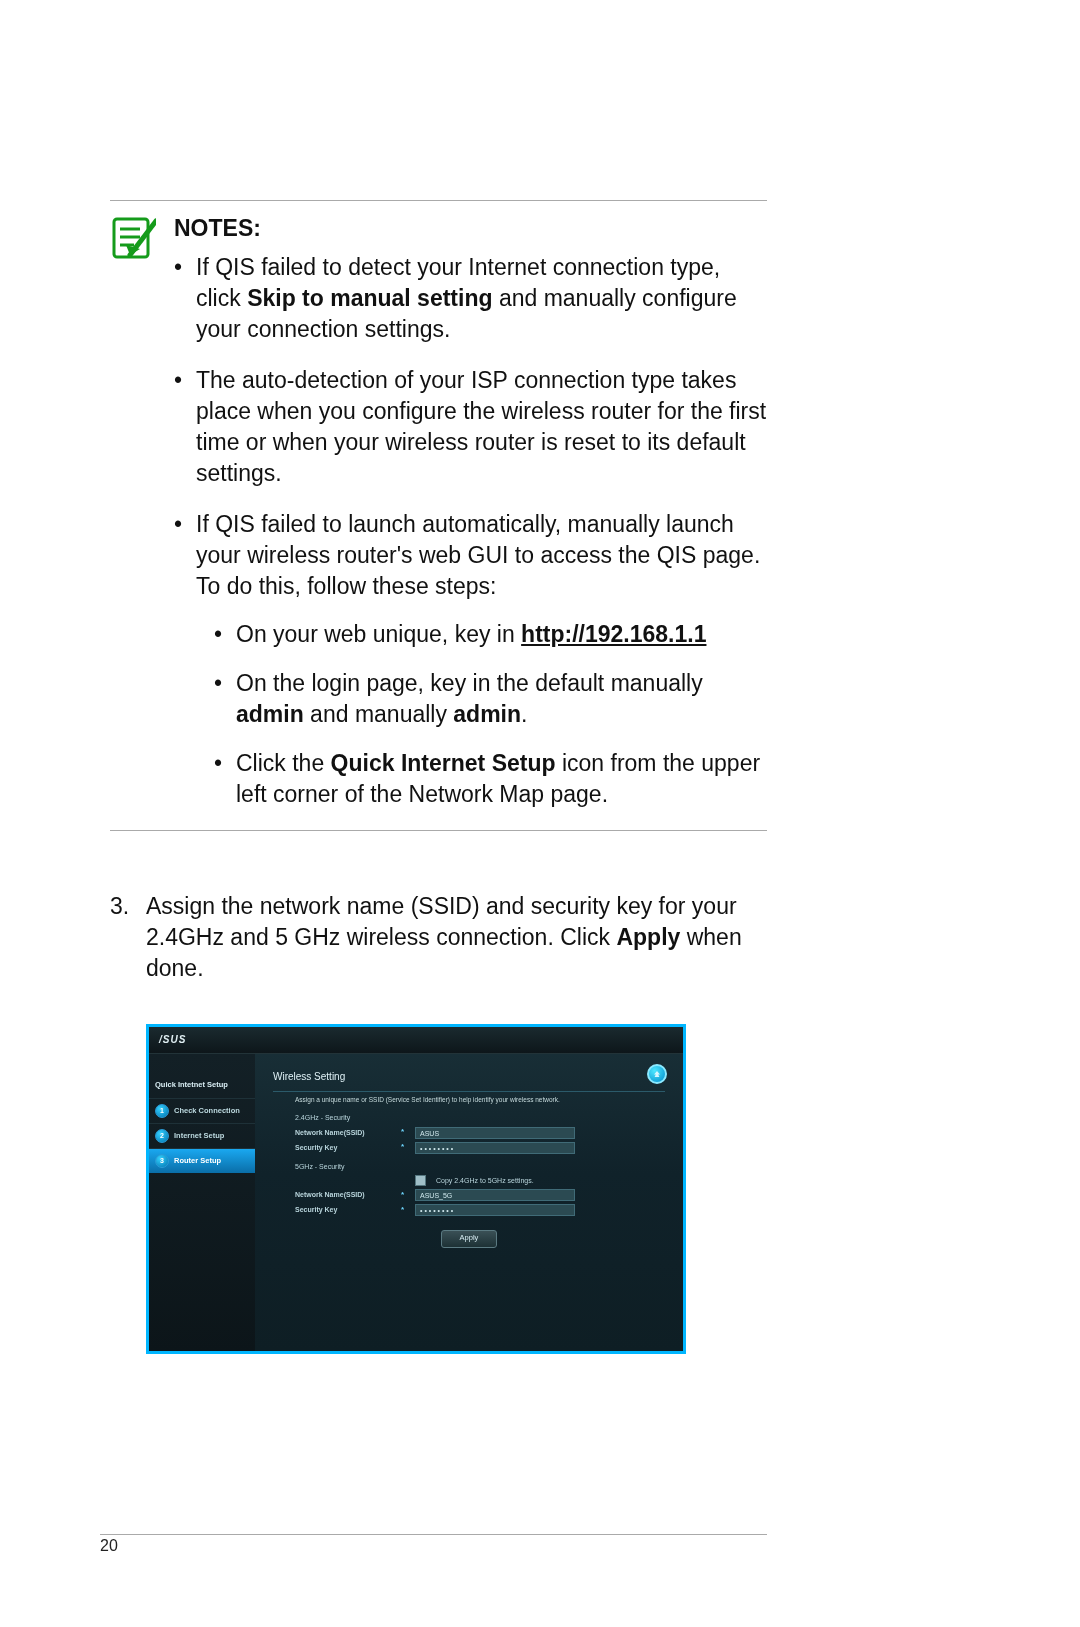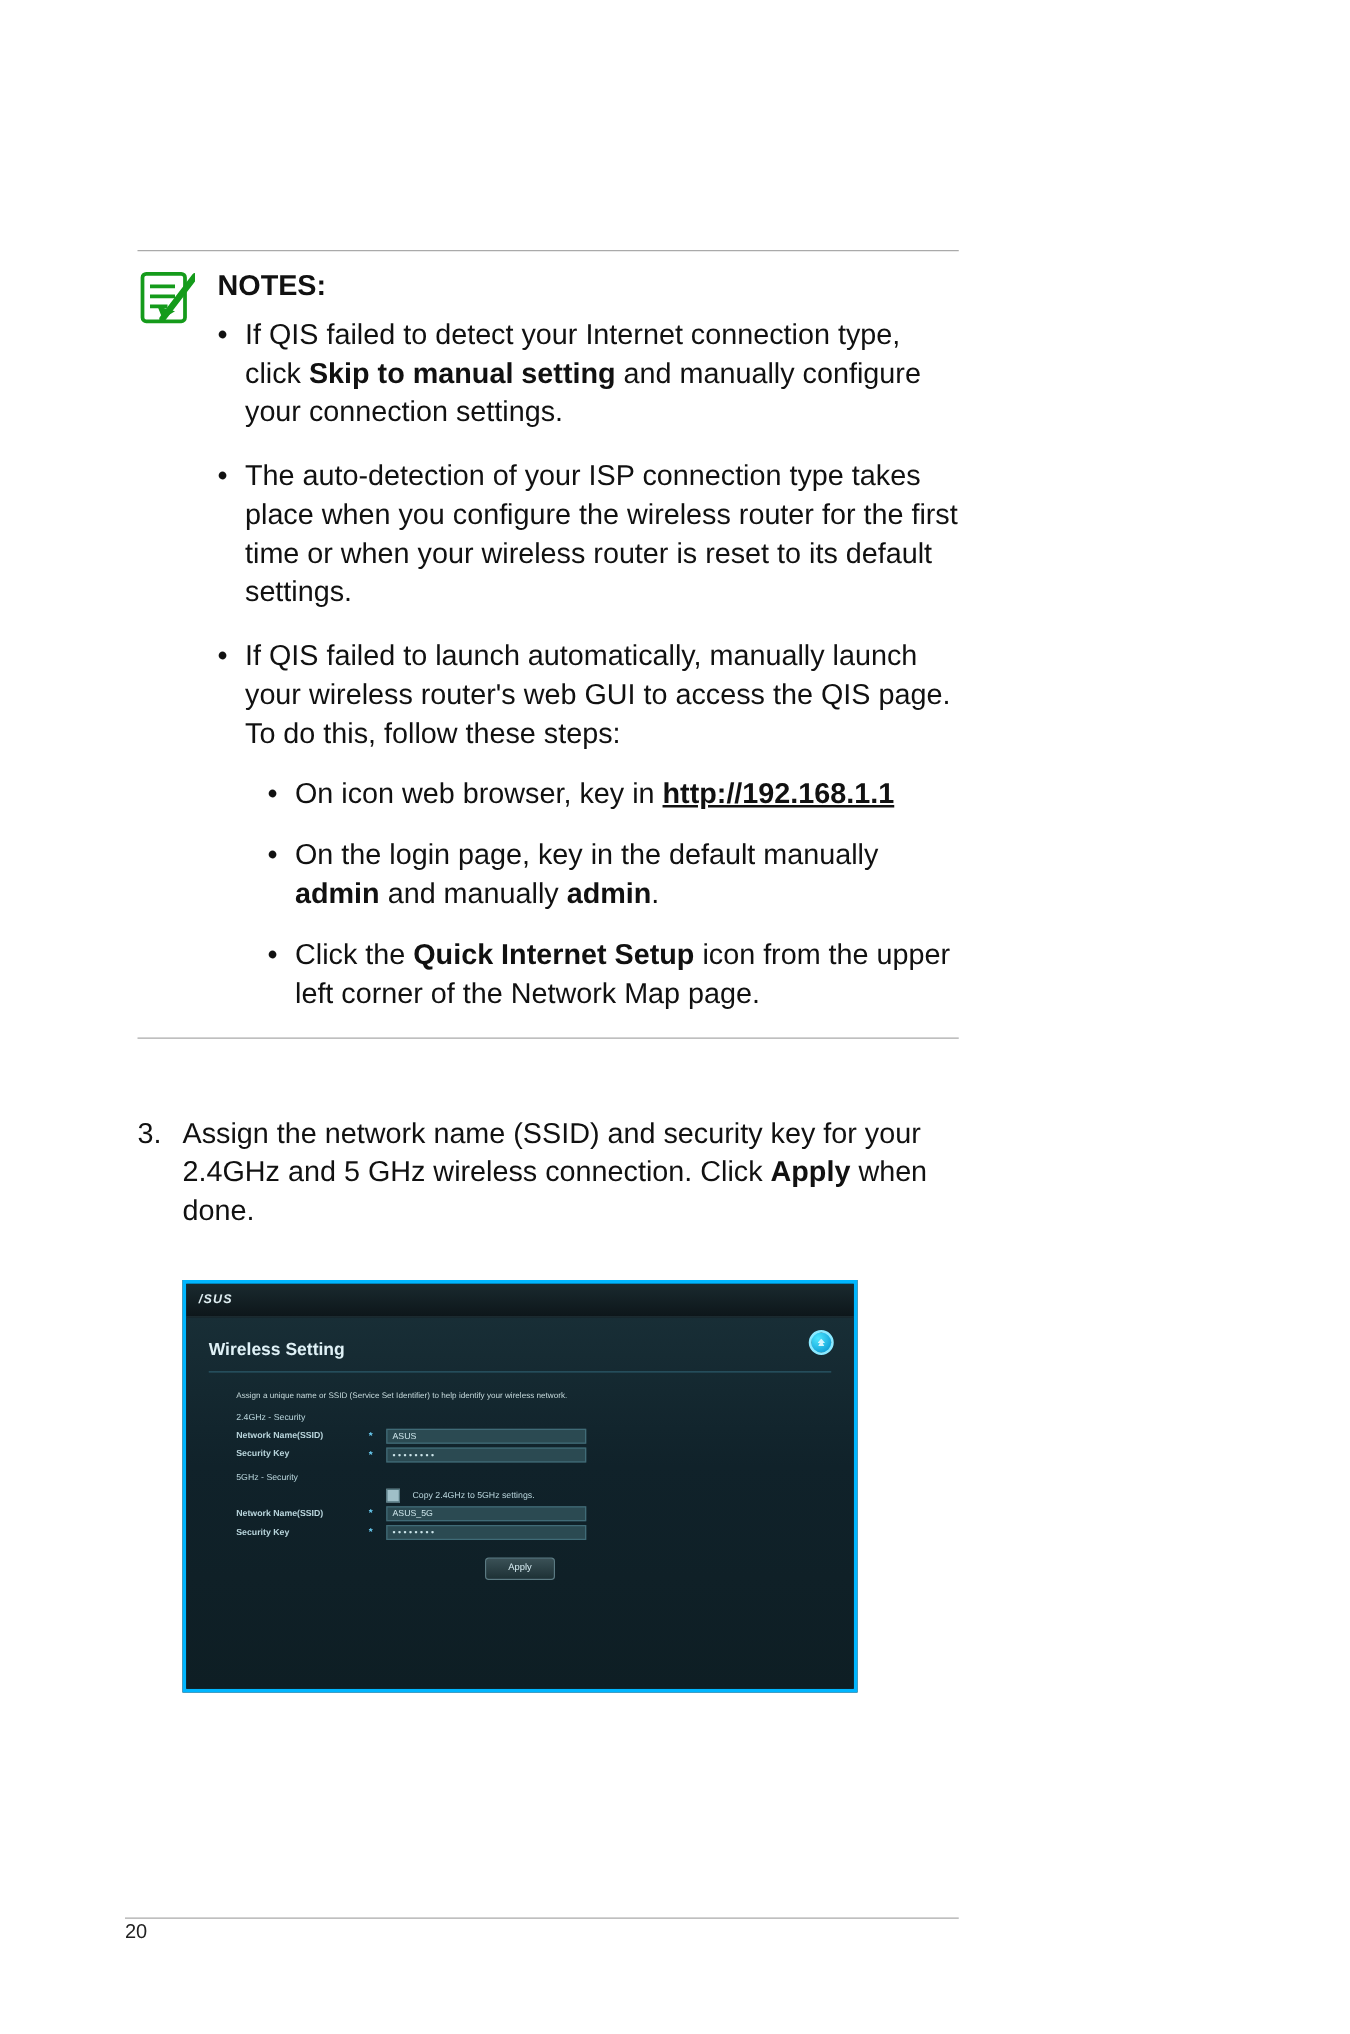--- a/index.html
+++ b/index.html
@@ -150,26 +150,26 @@
     font-weight: 700;
     display: inline-block;
   }
   .content-panel {
     flex: 1;
     padding: 16px 18px 10px 18px;
     background: linear-gradient(to bottom, #182e36 0%, #10222a 40%, #0e1e24 100%);
     position: relative;
   }
   .panel-title {
-    font-size: 14px;
-    font-weight: 700;
+    font-size: 10px;
+    font-weight: 400;
     color: #dff1f6;
     border-bottom: 1px solid #2b5a6a;
     padding-bottom: 8px;
-    margin-bottom: 15px;
+    margin-bottom: 4px;
   }
   .router-icon {
     position: absolute;
     right: 16px;
     top: 10px;
     width: 20px; height: 20px;
     border-radius: 50%;
     background: radial-gradient(circle at 35% 30%, #4de7ff, #008dcc);
     border: 2px solid #8be9ff;
     box-sizing: border-box;
@@ -281,21 +281,21 @@
         <li>
           <span>If QIS failed to detect your Internet connection type, click </span><span class="b">Skip to manual setting</span><span> and manually configure your connection settings.</span>
         </li>
         <li>
           <span>The auto-detection of your ISP connection type takes place when you configure the wireless router for the first time or when your wireless router is reset to its default settings.</span>
         </li>
         <li>
           <span>If QIS failed to launch automatically, manually launch your wireless router's web GUI to access the QIS page. To do this, follow these steps:</span>
           <ul class="sub-bullets">
             <li>
-              <span>On icon web browser, key in </span><span class="b u">http://192.168.1.1</span>
+              <span>On your web unique, key in </span><span class="b u">http://192.168.1.1</span>
             </li>
             <li>
               <span>On the login page, key in the default manually </span><span class="b">admin</span><span> and manually </span><span class="b">admin</span><span>.</span>
             </li>
             <li>
               <span>Click the </span><span class="b">Quick Internet Setup</span><span> icon from the upper left corner of the Network Map page.</span>
             </li>
           </ul>
         </li>
       </ul>
@@ -310,20 +310,35 @@
       <div class="step3-text">
         <span>Assign the network name (SSID) and security key for your 2.4GHz and 5 GHz wireless connection. Click </span><span class="b">Apply</span><span> when done.</span>
       </div>
     </div>
 
     <div class="screenshot">
       <div class="topbar">
         <span class="asus-logo">/SUS</span>
       </div>
       <div class="ss-body">
+        <div class="sidebar">
+          <div class="sb-title">Quick Intetnet Setup</div>
+          <div class="sb-item">
+            <span class="circle-num">1</span>
+            <span>Check Connection</span>
+          </div>
+          <div class="sb-item">
+            <span class="circle-num">2</span>
+            <span>Internet Setup</span>
+          </div>
+          <div class="sb-item active">
+            <span class="circle-num">3</span>
+            <span>Router Setup</span>
+          </div>
+        </div>
         <div class="content-panel">
           <div class="router-icon"></div>
           <div class="panel-title">Wireless Setting</div>
           <div class="instruct">Assign a unique name or SSID (Service Set Identifier) to help identify your wireless network.</div>
 
           <div class="section-label">2.4GHz - Security</div>
 
           <div class="fieldrow">
             <span class="fieldlabel">Network Name(SSID)</span>
             <span class="asterisk">*</span>

